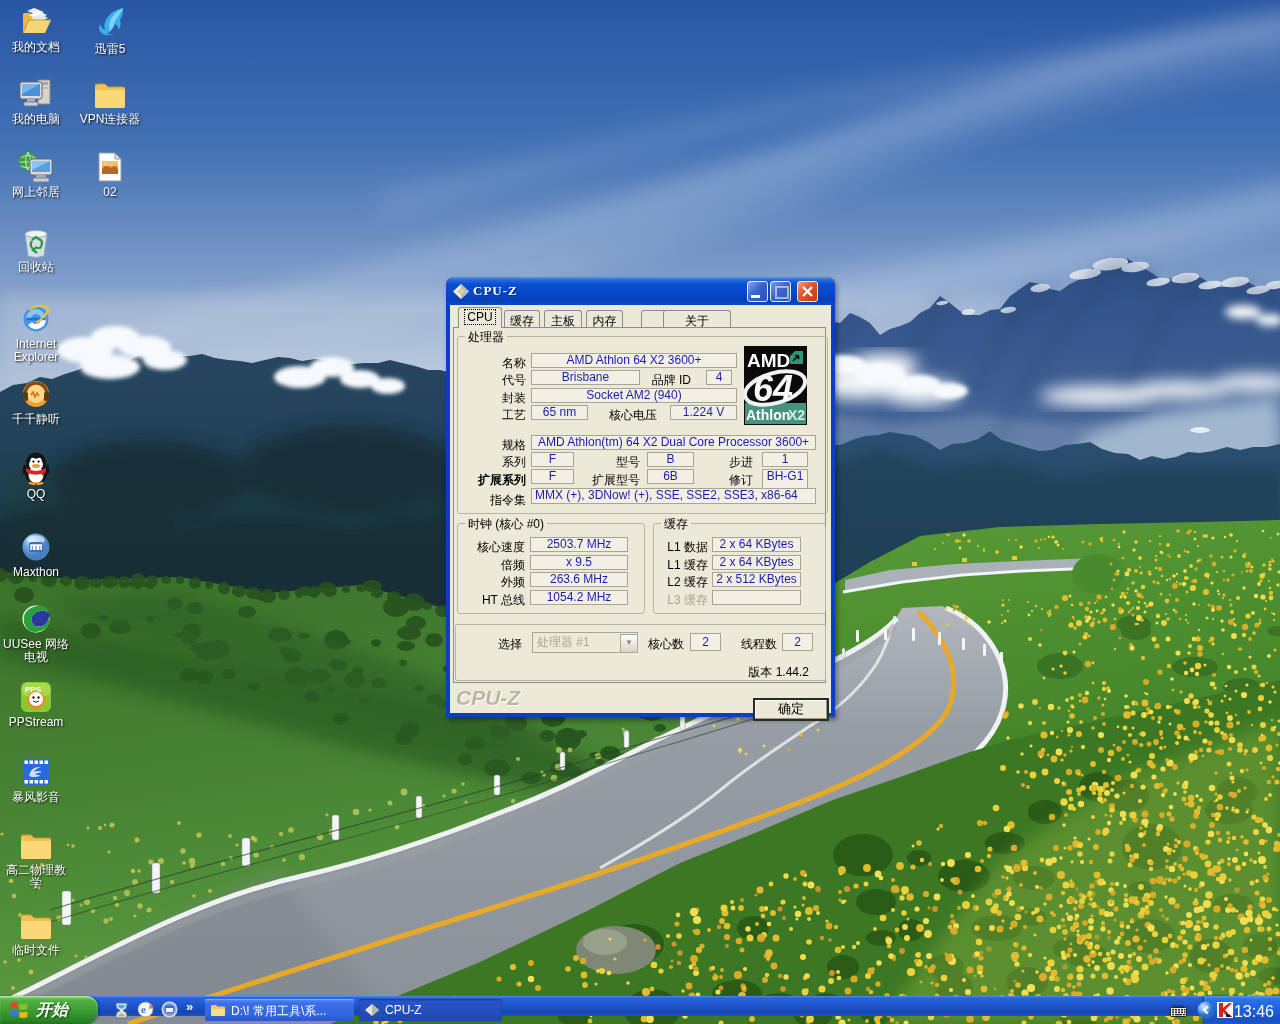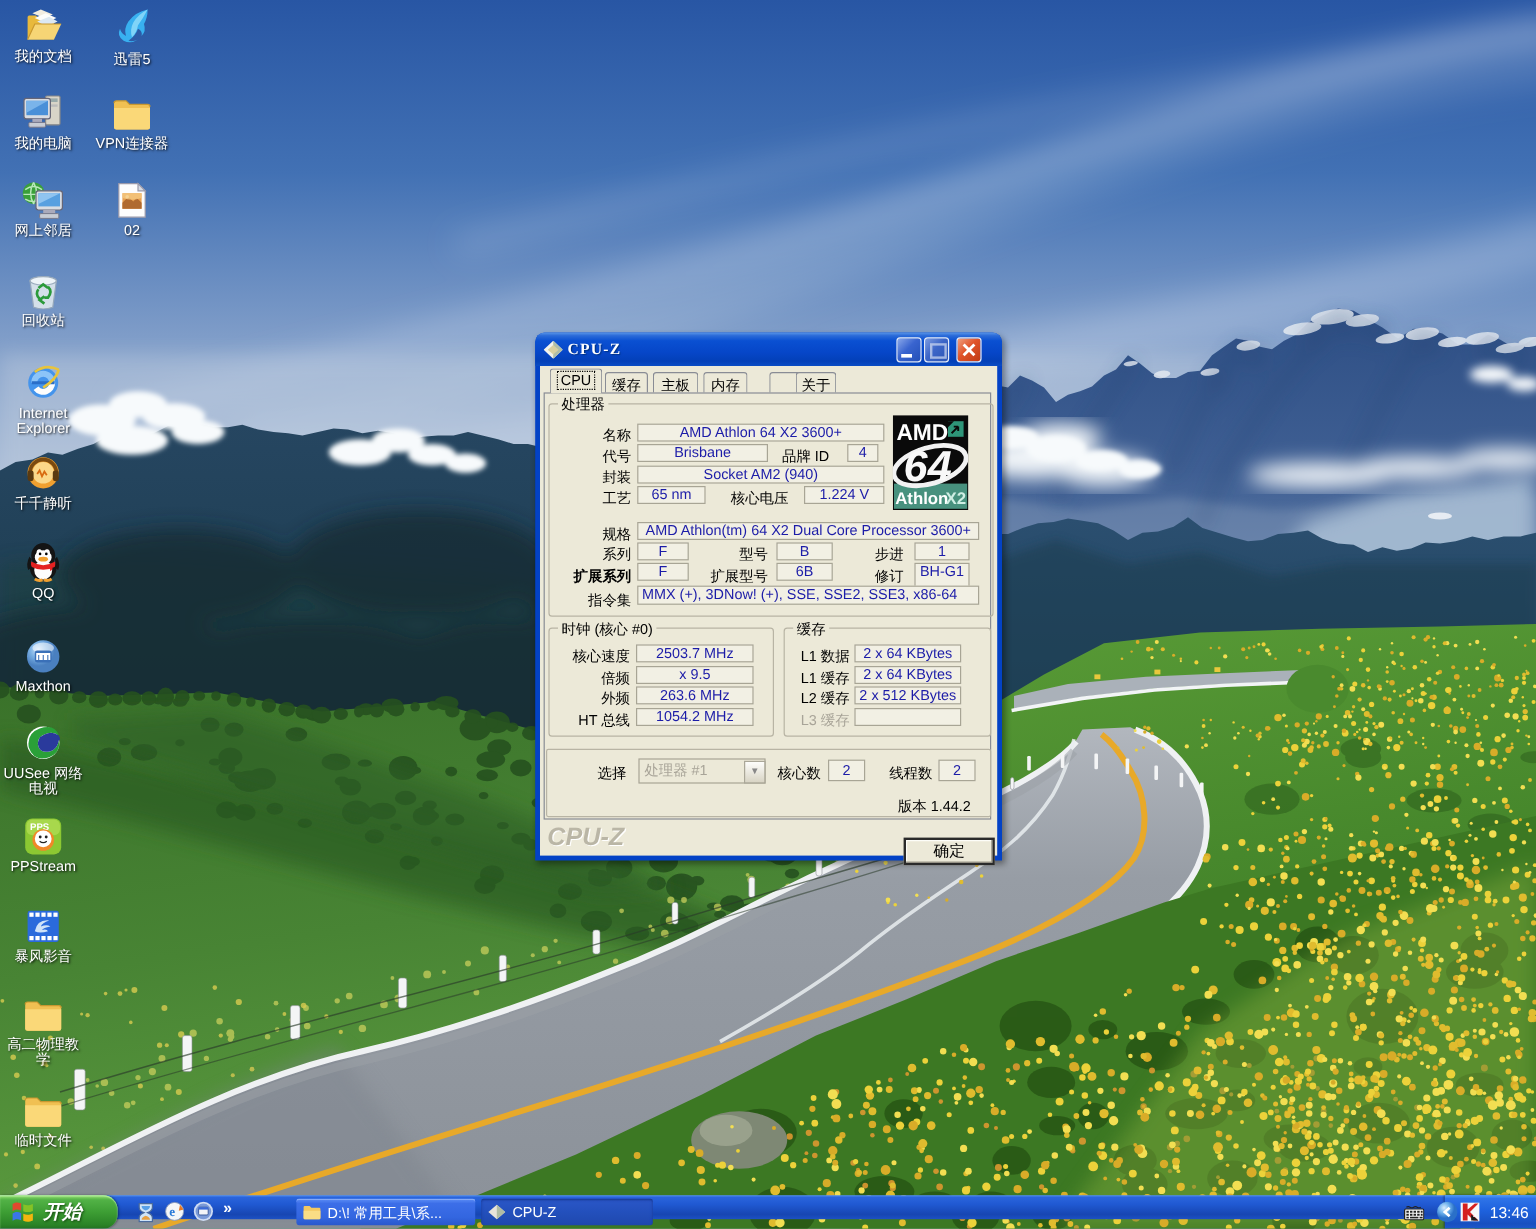--- a/index.html
+++ b/index.html
@@ -26,25 +26,25 @@
 .fld{position:absolute;background:#f2f0e4;border:1px solid #a8a595;box-sizing:border-box;font-size:12px;color:#1c1ca8;text-align:center;white-space:nowrap;overflow:hidden;line-height:13px;z-index:5;}
 .lab{position:absolute;font-size:12px;color:#000;text-align:right;white-space:nowrap;z-index:5;}
 .dis{color:#a8a498;}
 #okbtn{position:absolute;left:303px;top:393px;width:76px;height:23px;background:#ece9d8;border:2px solid #2a2a2a;box-shadow:inset -1px -1px 0 #9a9788, inset 1px 1px 0 #fdfdf8;box-sizing:border-box;font-size:13px;text-align:center;line-height:18px;z-index:5;}
 #cpuzlogo{position:absolute;left:6px;top:381px;z-index:5;font-size:21px;font-weight:bold;font-style:italic;color:#bab6a6;text-shadow:1px 1px 0 #fff;}
 #vers{position:absolute;right:22px;top:359px;font-size:12px;color:#000;z-index:5;}
 #taskbar{position:absolute;left:0;top:996px;width:1280px;height:20px;background:linear-gradient(180deg,#528ff0 0%,#2a64dc 9%,#2059d2 38%,#1746b2 80%,#1c51c4 100%);}
 #start{position:absolute;left:0;top:0;width:98px;height:28px;border-radius:0 12px 12px 0;background:linear-gradient(180deg,#94e070 0%,#52b246 14%,#3d9e34 50%,#2a8326 88%,#237221 100%);box-shadow:inset 0 1px 1px #b8eea0, 1px 0 2px rgba(0,0,0,0.4);}
 #start .stxt{position:absolute;left:36px;top:4px;color:#fff;font-size:16px;font-weight:bold;font-style:italic;text-shadow:1px 1px 2px #14470f;}
 #qtray{position:absolute;left:104px;top:0;width:100px;height:28px;}
-.tkbtn{position:absolute;top:3px;height:22px;border-radius:2px;font-size:12px;color:#fff;box-sizing:border-box;padding:4px 4px 0 26px;overflow:hidden;white-space:nowrap;margin-left:42px;}
+.tkbtn{position:absolute;top:3px;height:22px;border-radius:2px;font-size:12px;color:#fff;box-sizing:border-box;padding:4px 4px 0 26px;overflow:hidden;white-space:nowrap;}
 #tk1{left:205px;width:149px;background:linear-gradient(180deg,#5d8ef5 0%,#3c6ee8 18%,#3366e0 70%,#2a58cc 100%);box-shadow:inset 0 1px 0 #86aaf8;}
 #tk2{left:359px;width:143px;background:linear-gradient(180deg,#2b57c8 0%,#2350bc 50%,#1f48ae 100%);box-shadow:inset 0 1px 2px #16358c;}
 #tray{position:absolute;right:0;top:0;width:76px;height:28px;background:linear-gradient(180deg,#4e9bf8 0%,#2e73e8 10%,#1e62de 45%,#1850c0 85%,#1c58cc 100%);box-shadow:-1px 0 2px rgba(0,0,30,0.5);}
-#clock{position:absolute;right:6px;top:7px;color:#fff;font-size:13px;}
+#clock{position:absolute;right:6px;top:7px;color:#fff;font-size:16px;}
 </style></head>
 <body>
 <div id="desk">
 <svg id="wall" width="1280" height="1024" viewBox="0 0 1280 1024">
       <defs>
 <linearGradient id="sky" x1="0" y1="0" x2="0" y2="1">
           <stop offset="0" stop-color="#2856a4"></stop>
           <stop offset="0.3" stop-color="#4271b4"></stop>
           <stop offset="0.58" stop-color="#7e9cc8"></stop>
           <stop offset="0.82" stop-color="#a9bcd6"></stop>
@@ -2471,21 +2471,21 @@
             <path d="M5 5 L14 14 M14 5 L5 14" stroke="#fff" stroke-width="2.4"></path>
           </svg>
         </div>
   </div>
   <div id="client">
         <div class="tab sel" style="left:8px;width:44px;"><span style="outline:1px dotted #000;padding:0 2px;">CPU</span></div>
 <div class="tab" style="left:54px;width:36px;">缓存</div>
 <div class="tab" style="left:94px;width:38px;">主板</div>
 <div class="tab" style="left:136px;width:37px;">内存</div>
 <div class="tab" style="left:191px;width:32px;padding-left:22px;">SPD</div>
-<div class="tab" style="left:213px;width:34px;">关于</div>
+<div class="tab" style="left:213px;width:68px;">关于</div>
 <div id="tabpane"></div>
 <div class="grp" style="left:7px;top:31px;width:369px;height:176px;">
           <div class="gt">处理器</div>
         </div>
 <div class="lab" style="left:-44px;top:50px;width:120px;">名称</div>
 <div class="fld" style="left:81px;top:48px;width:206px;height:15px;">AMD Athlon 64 X2 3600+</div>
 <div class="lab" style="left:-44px;top:67px;width:120px;">代号</div>
 <div class="fld" style="left:81px;top:65px;width:109px;height:15px;">Brisbane</div>
 <div class="lab" style="left:121px;top:67px;width:120px;">品牌 ID</div>
 <div class="fld" style="left:256px;top:65px;width:26px;height:15px;">4</div>

